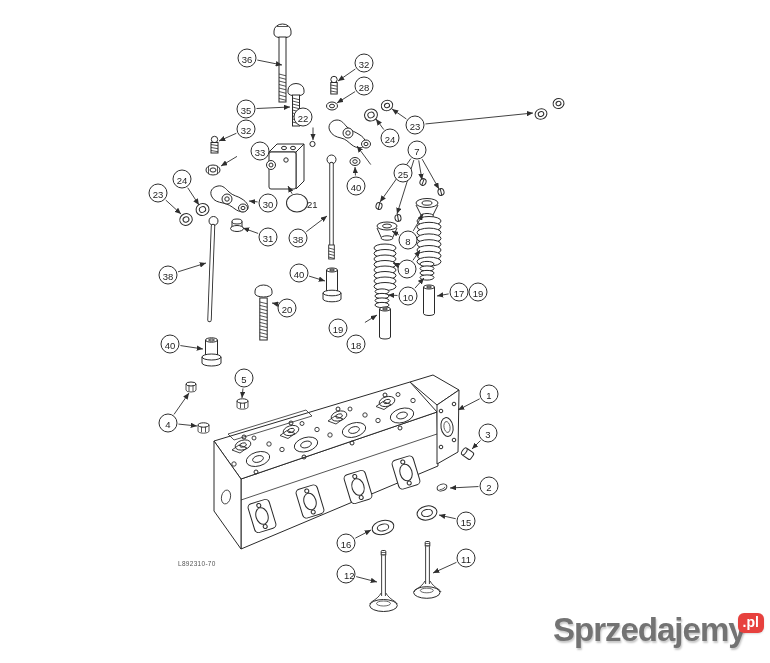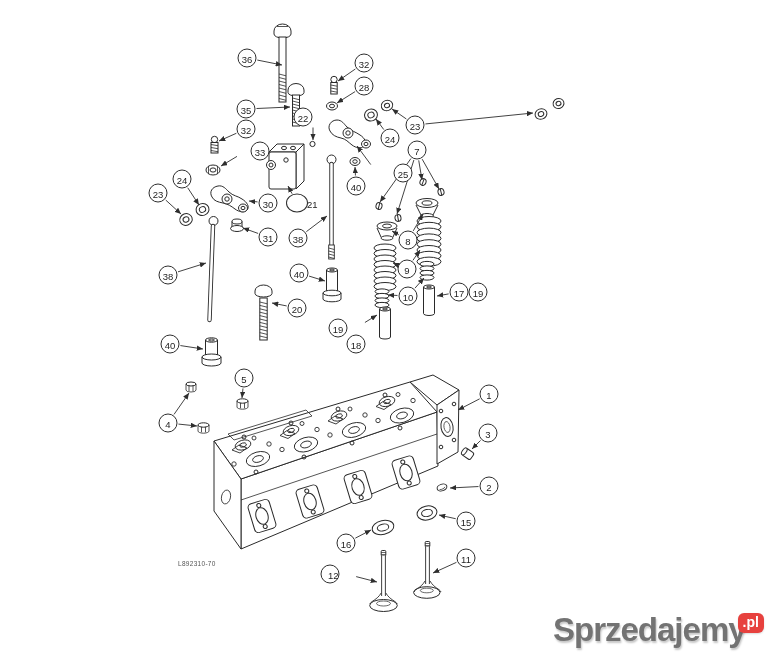--- a/index.html
+++ b/index.html
@@ -394,37 +394,37 @@
       <div class="callout" style="left: 377px; top: 173px; margin-left: 26px;">25</div>
       <div class="callout" style="left: 356px; top: 186px;">40</div>
       <div class="callout" style="left: 268px; top: 203px;">30</div>
       <div class="callout" style="left: 297px; top: 203px; padding-left: 20px;">21</div>
       <div class="callout" style="left: 182px; top: 179px;">24</div>
       <div class="callout" style="left: 158px; top: 193px;">23</div>
       <div class="callout" style="left: 268px; top: 237px;">31</div>
       <div class="callout" style="left: 298px; top: 238px;">38</div>
       <div class="callout" style="left: 168px; top: 275px;">38</div>
       <div class="callout" style="left: 299px; top: 273px;">40</div>
-      <div class="callout" style="left: 297px; top: 308px;">20</div>
+      <div class="callout" style="left: 287px; top: 308px;">20</div>
       <div class="callout" style="left: 170px; top: 344px;">40</div>
       <div class="callout" style="left: 244px; top: 378px;">5</div>
       <div class="callout" style="left: 168px; top: 423px;">4</div>
       <div class="callout" style="left: 408px; top: 240px;">8</div>
       <div class="callout" style="left: 407px; top: 269px;">9</div>
       <div class="callout" style="left: 408px; top: 296px;">10</div>
       <div class="callout" style="left: 459px; top: 292px;">17</div>
       <div class="callout" style="left: 478px; top: 292px;">19</div>
       <div class="callout" style="left: 338px; top: 328px;">19</div>
       <div class="callout" style="left: 356px; top: 344px;">18</div>
       <div class="callout" style="left: 489px; top: 394px;">1</div>
       <div class="callout" style="left: 488px; top: 433px;">3</div>
       <div class="callout" style="left: 489px; top: 486px;">2</div>
       <div class="callout" style="left: 466px; top: 521px;">15</div>
       <div class="callout" style="left: 346px; top: 543px; text-align: center;">16</div>
-      <div class="callout" style="left: 330px; top: 574px; text-align: right;">12</div>
+      <div class="callout" style="left: 346px; top: 574px; text-align: right;">12</div>
       <div class="callout" style="left: 466px; top: 558px;">11</div>
     </div>
 
 <div class="figcode">L892310-70</div>
 
 <div class="wm">
   <span class="wm-text">Sprzedajemy</span><span class="wm-badge">.pl</span>
 </div>
 
 </div>

